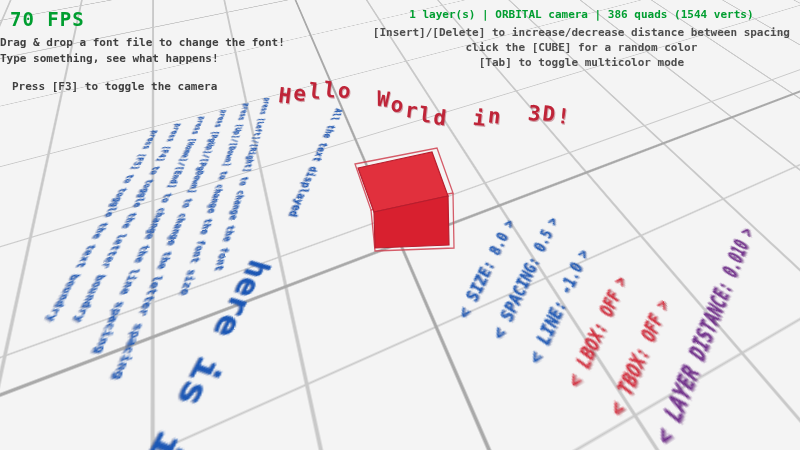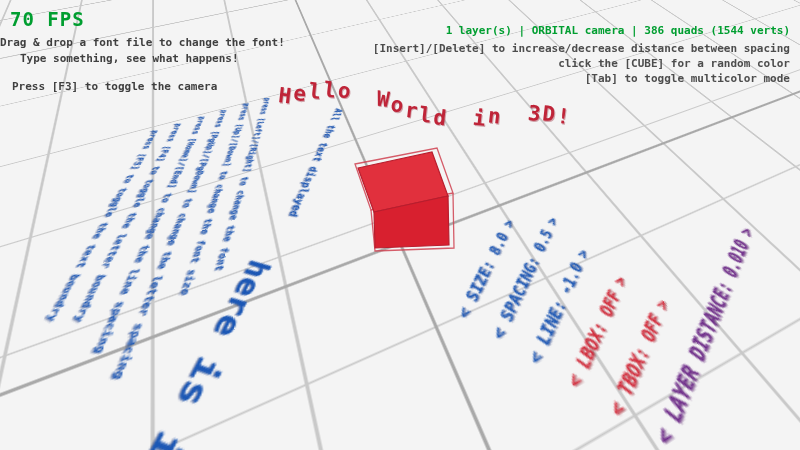--- a/index.html
+++ b/index.html
@@ -45,22 +45,22 @@
   .cube-svg{position:absolute;inset:0;pointer-events:none;}
   
   .title{position:absolute;left:278px;top:96px;font-size:21px;font-weight:bold;
          color:#bf2438;transform:rotate(6.5deg);letter-spacing:2px;word-spacing:10px;
          white-space:pre;text-shadow:1px 1px 0 rgba(140,15,35,0.35);}
   .title span{display:inline-block;}
   
   .hud{position:absolute;font-weight:bold;}
   .fps{left:10px;top:8px;font-size:19px;color:#009e30;letter-spacing:1px;}
   .hint-l{left:0;font-size:11px;color:#3f3f3f;}
-  .l1{top:36px;} .l2{top:52px;margin-left:20px;} .l3{top:80px;margin-left:12px;}
-  .hud-right{position:absolute;top:8px;right:10px;text-align:right;font-weight:bold;margin-top:16px;}
+  .l1{top:36px;} .l2{top:52px;} .l3{top:80px;margin-left:12px;}
+  .hud-right{position:absolute;top:8px;right:10px;text-align:center;font-weight:bold;}
   .status{font-size:11px;color:#009e30;margin-bottom:4px;}
   .hint-r{font-size:11px;color:#4d4d4d;line-height:15px;}
 </style>
 </head>
 <body>
 
 <div class="scene">
 
   <div class="plane">
     <div class="gtext g-blue help h0">press [F5] to toggle the text boundry</div>

